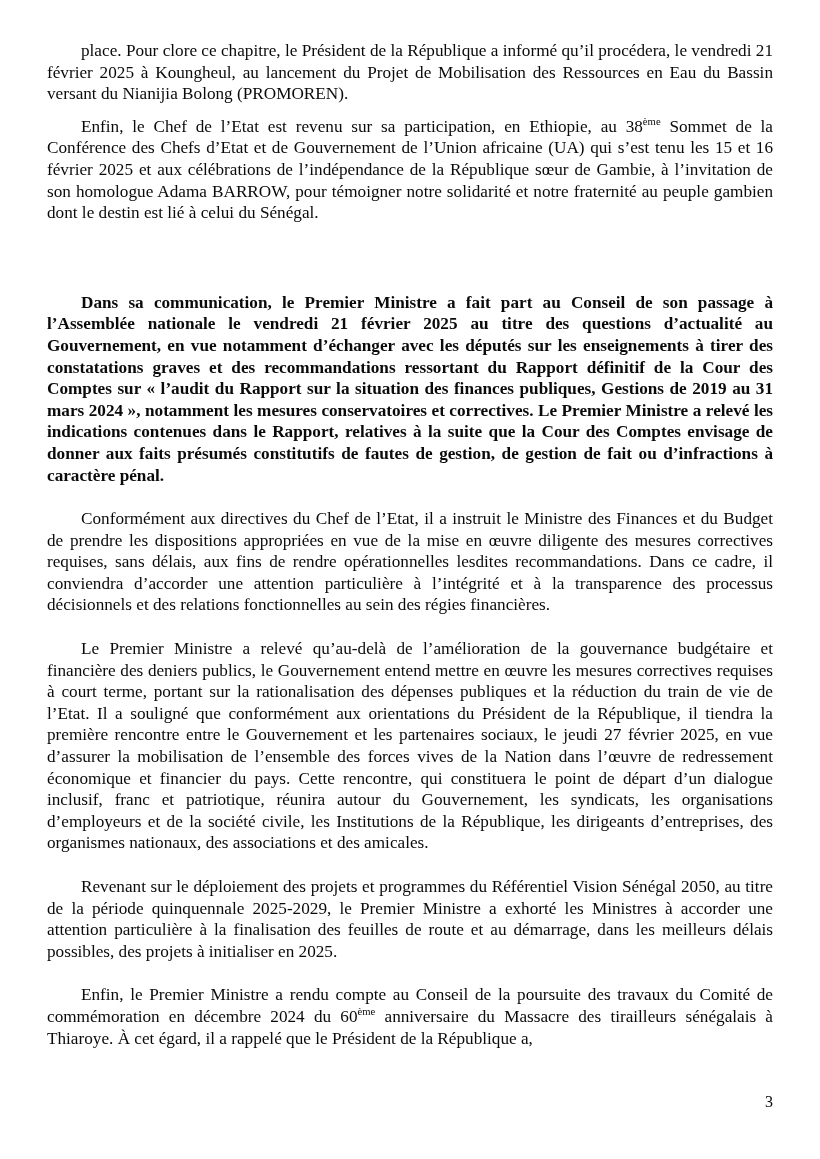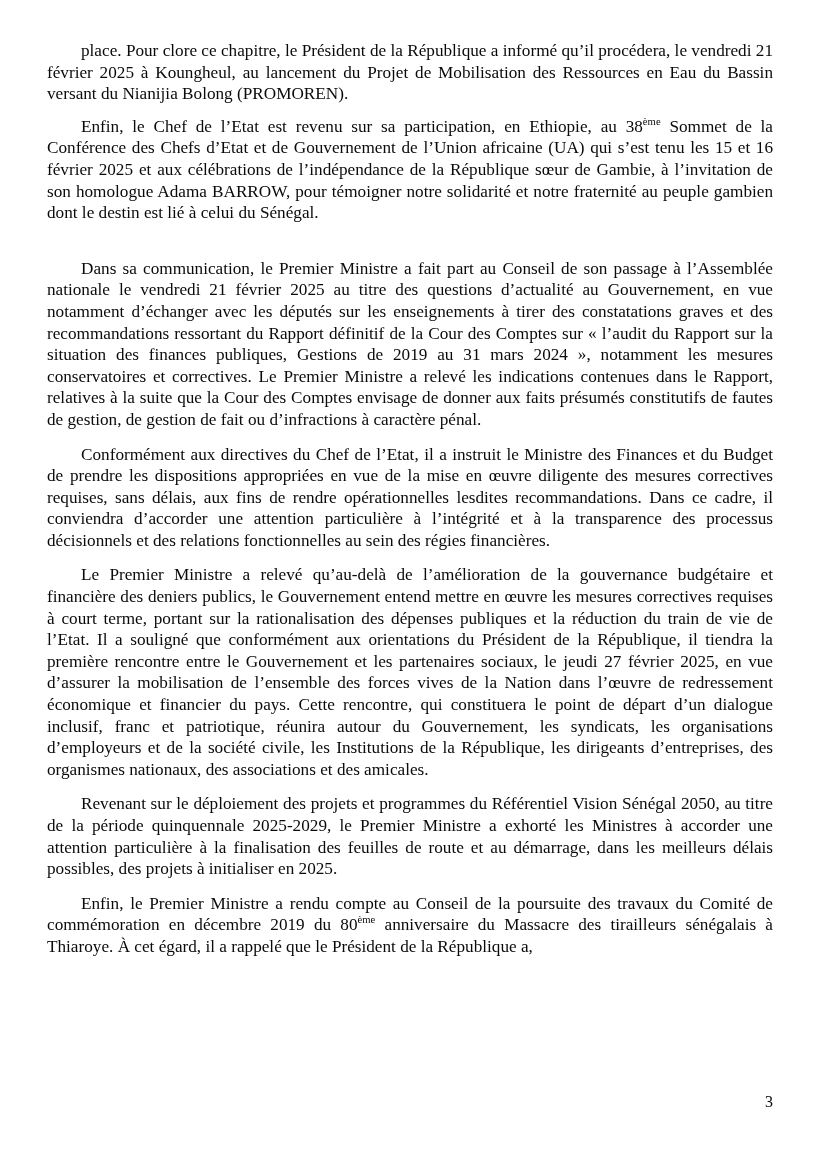--- a/index.html
+++ b/index.html
@@ -30,23 +30,23 @@
     font-size: 17.2px;
     line-height: 21.6px;
     text-align: justify;
     text-justify: inter-word;
     text-indent: 34px;
     hyphens: none;
     -webkit-hyphens: none;
     color: #0a0a0a;
   }
   
-  p.gap-sm  { margin-top: 13px; }
+  p.gap-sm  { margin-top: 22px; }
   p.gap-md  { margin-top: 11px; }
-  p.gap-lg  { margin-top: 34px; }
+  p.gap-lg  { margin-top: 68px; font-weight: bold; }
   sup.ord {
     font-size: 0.62em;
     vertical-align: super;
     line-height: 0;
   }
   .page-number {
     position: absolute;
     right: 47px;
     top: 1093px;
     font-size: 16px;
@@ -67,18 +67,18 @@
     <p class="para gap-md"><span>Enfin, le Chef de l’Etat est revenu sur sa participation, en Ethiopie, au 38</span><sup class="ord">ème</sup><span> Sommet de la Conférence des Chefs d’Etat et de Gouvernement de l’Union africaine (UA) qui s’est tenu les 15 et 16 février 2025 et aux célébrations de l’indépendance de la République sœur de Gambie, à l’invitation de son homologue Adama BARROW, pour témoigner notre solidarité et notre fraternité au peuple gambien dont le destin est lié à celui du Sénégal.</span></p>
 
     <p class="para gap-lg">Dans sa communication, le Premier Ministre a fait part au Conseil de son passage à l’Assemblée nationale le vendredi 21 février 2025 au titre des questions d’actualité au Gouvernement, en vue notamment d’échanger avec les députés sur les enseignements à tirer des constatations graves et des recommandations ressortant du Rapport définitif de la Cour des Comptes sur « l’audit du Rapport sur la situation des finances publiques, Gestions de 2019 au 31 mars 2024 », notamment les mesures conservatoires et correctives. Le Premier Ministre a relevé les indications contenues dans le Rapport, relatives à la suite que la Cour des Comptes envisage de donner aux faits présumés constitutifs de fautes de gestion, de gestion de fait ou d’infractions à caractère pénal.</p>
 
     <p class="para gap-sm">Conformément aux directives du Chef de l’Etat, il a instruit le Ministre des Finances et du Budget de prendre les dispositions appropriées en vue de la mise en œuvre diligente des mesures correctives requises, sans délais, aux fins de rendre opérationnelles lesdites recommandations. Dans ce cadre, il conviendra d’accorder une attention particulière à l’intégrité et à la transparence des processus décisionnels et des relations fonctionnelles au sein des régies financières.</p>
 
     <p class="para gap-sm">Le Premier Ministre a relevé qu’au-delà de l’amélioration de la gouvernance budgétaire et financière des deniers publics, le Gouvernement entend mettre en œuvre les mesures correctives requises à court terme, portant sur la rationalisation des dépenses publiques et la réduction du train de vie de l’Etat. Il a souligné que conformément aux orientations du Président de la République, il tiendra la première rencontre entre le Gouvernement et les partenaires sociaux, le jeudi 27 février 2025, en vue d’assurer la mobilisation de l’ensemble des forces vives de la Nation dans l’œuvre de redressement économique et financier du pays. Cette rencontre, qui constituera le point de départ d’un dialogue inclusif, franc et patriotique, réunira autour du Gouvernement, les syndicats, les organisations d’employeurs et de la société civile, les Institutions de la République, les dirigeants d’entreprises, des organismes nationaux, des associations et des amicales.</p>
 
     <p class="para gap-sm">Revenant sur le déploiement des projets et programmes du Référentiel Vision Sénégal 2050, au titre de la période quinquennale 2025-2029, le Premier Ministre a exhorté les Ministres à accorder une attention particulière à la finalisation des feuilles de route et au démarrage, dans les meilleurs délais possibles, des projets à initialiser en 2025.</p>
 
-    <p class="para gap-sm"><span>Enfin, le Premier Ministre a rendu compte au Conseil de la poursuite des travaux du Comité de commémoration en décembre 2019 du 80</span><sup class="ord">ème</sup><span> anniversaire du Massacre des tirailleurs sénégalais à Thiaroye. À cet égard, il a rappelé que le Président de la République a,</span></p>
+    <p class="para gap-sm"><span>Enfin, le Premier Ministre a rendu compte au Conseil de la poursuite des travaux du Comité de commémoration en décembre 2024 du 60</span><sup class="ord">ème</sup><span> anniversaire du Massacre des tirailleurs sénégalais à Thiaroye. À cet égard, il a rappelé que le Président de la République a,</span></p>
 
   </div>
 
   <div class="page-number">3</div>
 </div>
 
 </body></html>

